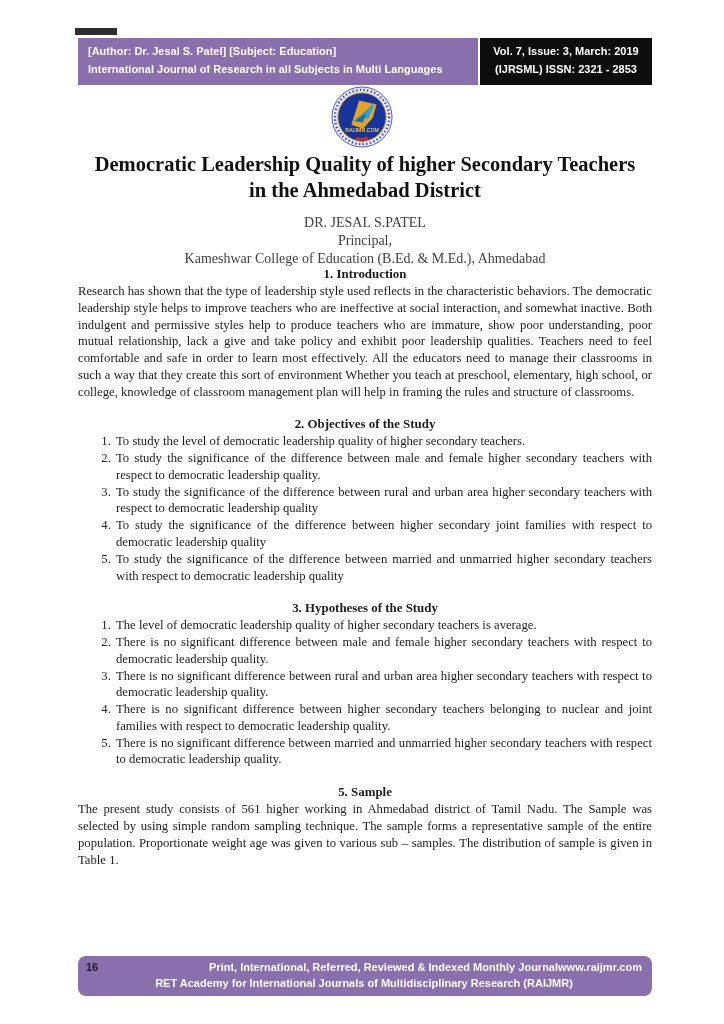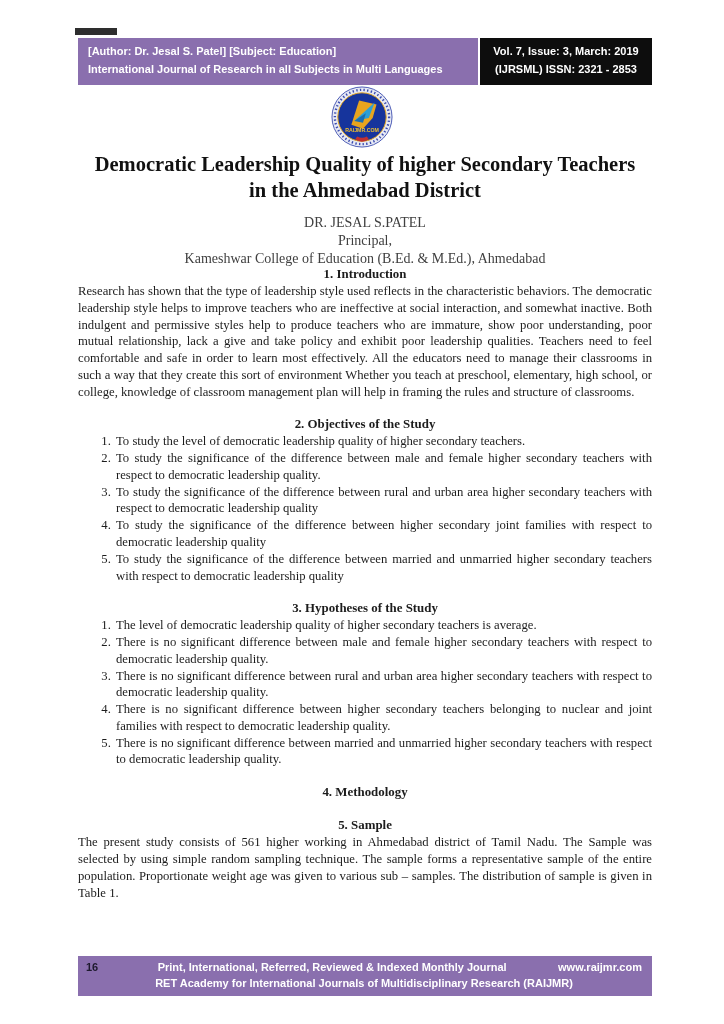--- a/index.html
+++ b/index.html
@@ -57,25 +57,25 @@
   .content .gap{margin-top:16px;}
   .content p{margin:0;padding:0;}
   .content ol{margin:0;padding:0 0 0 36px;}
   .content ol li{padding-left:2px;text-align:justify;}
   
   .footer{
     position:absolute;left:78px;top:956px;width:574px;
     background:var(--purple,#8a6fae);
     box-sizing:border-box;padding:4px 10px 4px 8px;
     font-family:"Liberation Sans", sans-serif;
-    font-weight:bold;font-size:11px;line-height:1.45;color:#ffffff;
+    font-weight:bold;font-size:11px;line-height:1.45;color:#ffffff;border-radius:8px;
   }
   .footer-line1{display:flex;align-items:baseline;}
   .footer-page-num{color:var(--footer_page_number,#1e1a2e);margin-right:8px;}
-  .footer-journal{flex:1;text-align:center;}
+  .footer-journal{flex:1;text-align:right;}
   .footer-site{}
   .footer-line2{text-align:center;}
 </style>
 </head>
 <body>
 
 <div class="page">
 
   <div class="top-mark"></div>
 
@@ -130,21 +130,20 @@
 
     <h3 class="gap">3. Hypotheses of the Study</h3>
     <ol>
       <li>The level of democratic leadership quality of higher secondary teachers is average.</li>
       <li>There is no significant difference between male and female higher secondary teachers with respect to democratic leadership quality.</li>
       <li>There is no significant difference between rural and urban area higher secondary teachers with respect to democratic leadership quality.</li>
       <li>There is no significant difference between higher secondary teachers belonging to nuclear and joint families with respect to democratic leadership quality.</li>
       <li>There is no significant difference between married and unmarried higher secondary teachers with respect to democratic leadership quality.</li>
     </ol>
 
-    <h3 class="gap">4. Methodology</h3>
 
     <h3 class="gap">5. Sample</h3>
     <p>The present study consists of 561 higher working in Ahmedabad district of Tamil Nadu. The Sample was selected by using simple random sampling technique. The sample forms a representative sample of the entire population. Proportionate weight age was given to various sub – samples. The distribution of sample is given in Table 1.</p>
 
   </div>
 
   <div class="footer">
     <div class="footer-line1">
       <span class="footer-page-num">16</span>
       <span class="footer-journal">Print, International, Referred,  Reviewed &amp; Indexed Monthly Journal</span>

